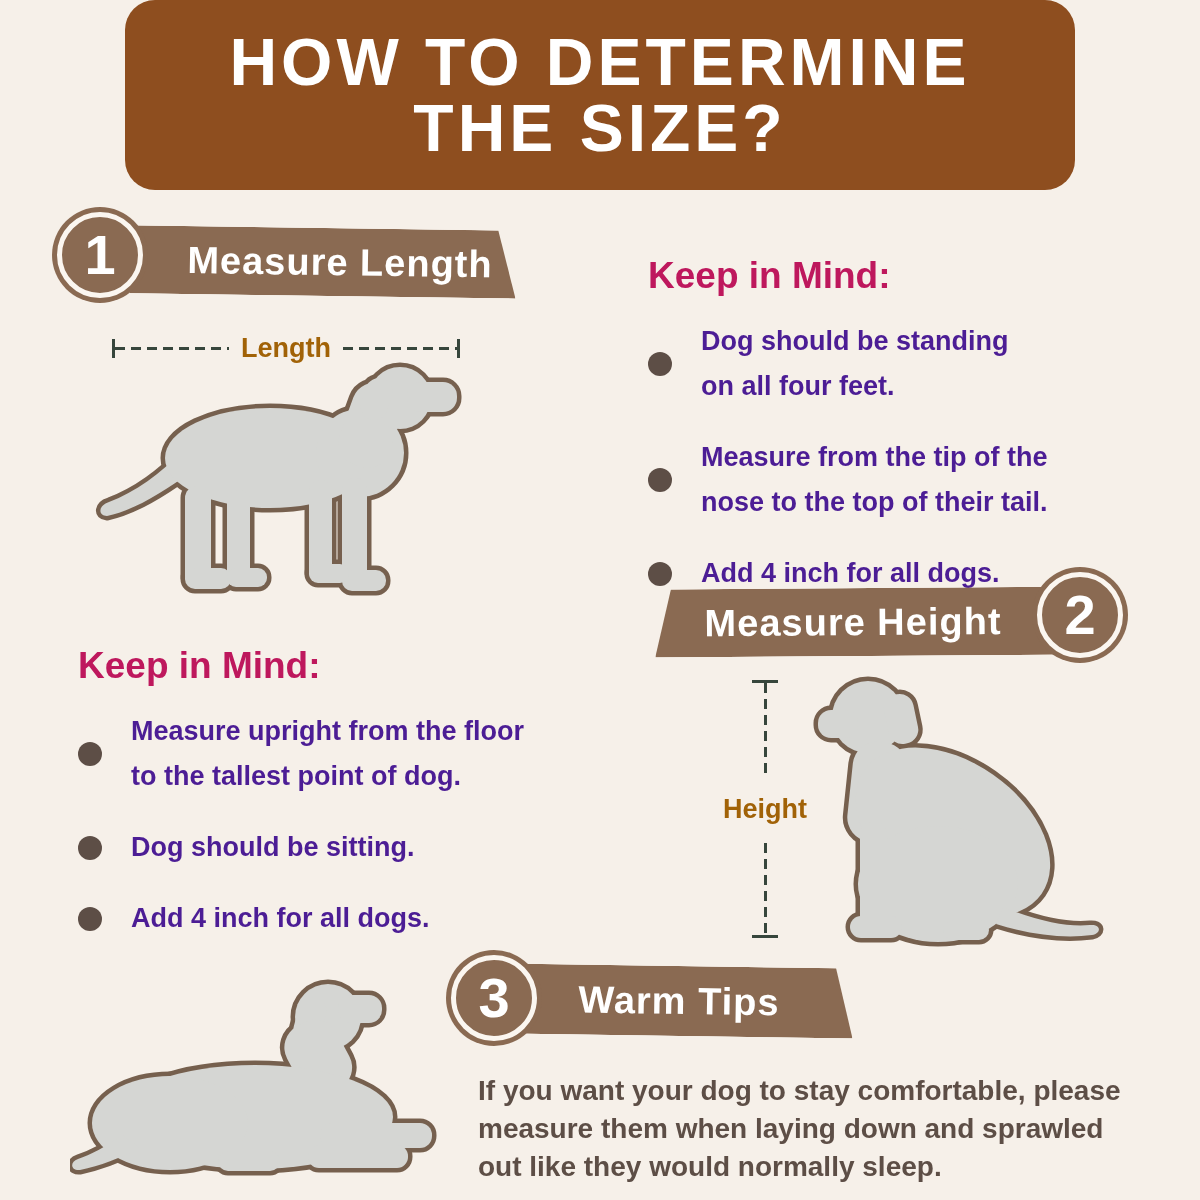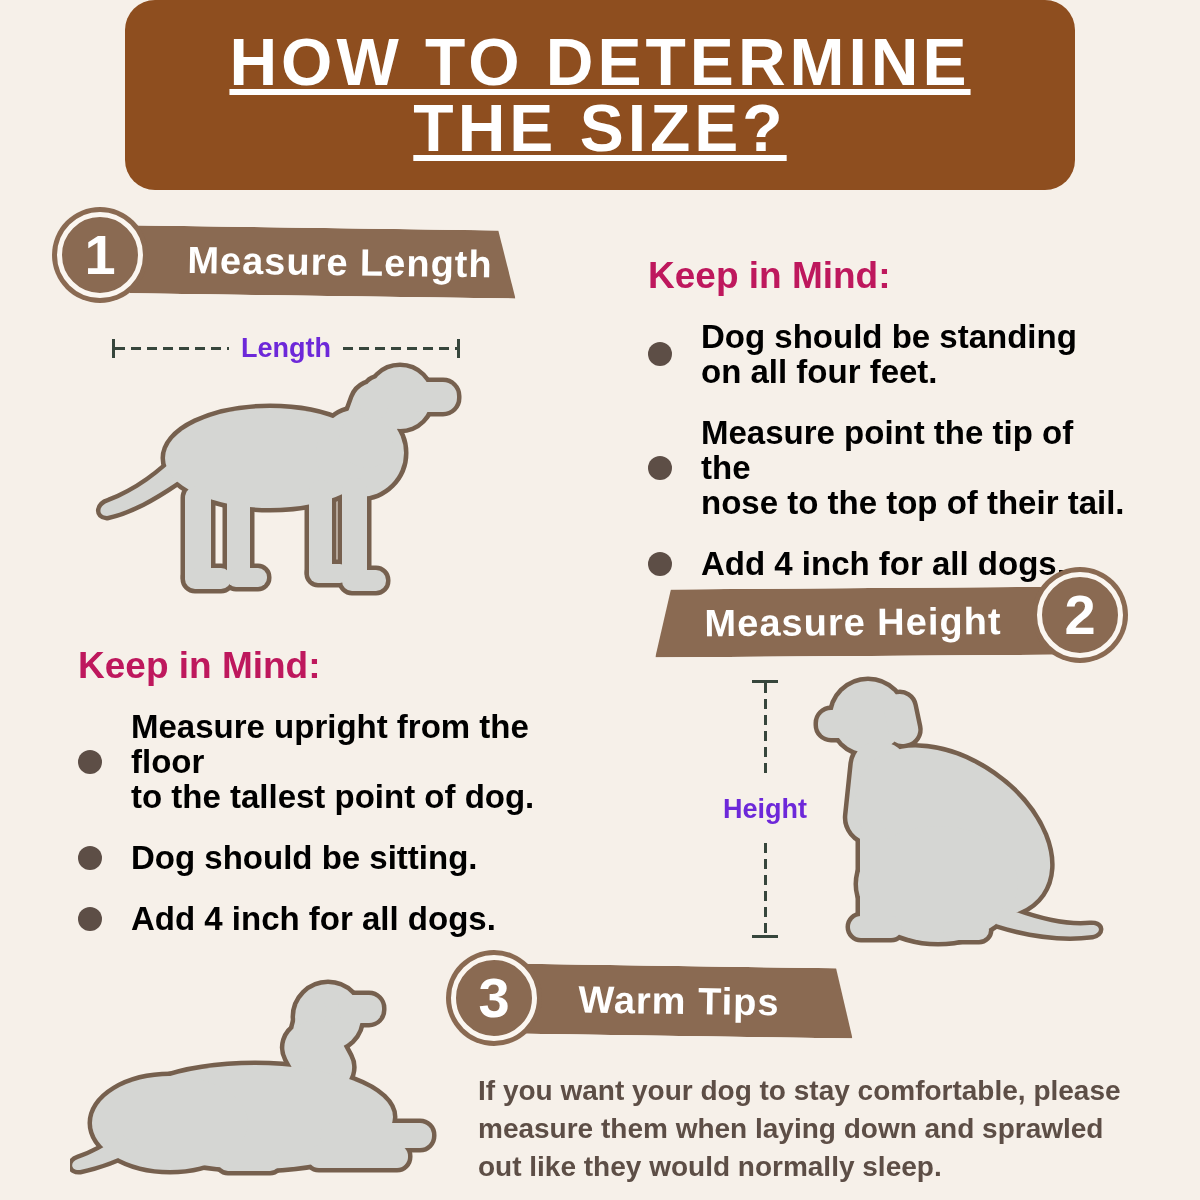--- a/index.html
+++ b/index.html
@@ -14,21 +14,20 @@
   
   .header{
     left:125px;top:0;width:950px;height:190px;
     background:#8e4e1f;border-radius:30px;
     display:flex;align-items:center;justify-content:center;
   }
   .header h1{
     margin:14px;color:#ffffff;text-align:center;
     font-size:66px;line-height:66px;font-weight:900;letter-spacing:4px;
     white-space:pre-line;
-    text-decoration:underline;
   }
 
   
   .badge{
     width:76px;height:76px;border-radius:50%;
     background:#8a6a52;border:5px solid #fbf6f0;
     box-shadow:0 0 0 5px #8a6a52;
     display:flex;align-items:center;justify-content:center;
     z-index:3;
   }
@@ -45,40 +44,40 @@
   .banner1{left:130px;top:228px;width:386px;height:68px;
     clip-path:polygon(0 0,95.3% 0,100% 100%,0 100%);transform:rotate(0.8deg);}
   .banner1 span{padding-left:34px;}
   .banner2{left:655px;top:588px;width:436px;height:68px;
     clip-path:polygon(3.7% 0,100% 0,100% 100%,0 100%);transform:rotate(-0.4deg);}
   .banner2 span{padding-right:40px;}
   .banner3{left:505px;top:966px;width:348px;height:70px;
     clip-path:polygon(0 0,95% 0,100% 100%,0 100%);transform:rotate(0.8deg);}
 
   
-  .measure-label{color:#6d28d9;font-weight:bold;font-size:27px;white-space:nowrap;}
+  .measure-label{color:#a16207;font-weight:bold;font-size:27px;white-space:nowrap;}
   .hline{left:112px;top:336px;width:348px;height:24px;display:flex;align-items:center;}
   .hline .cap{width:3px;height:19px;background:#37463c;flex:0 0 auto;}
   .hline .dash{flex:1 1 auto;height:3px;
     background:repeating-linear-gradient(90deg,#37463c 0 10px,transparent 10px 16px);}
   .hline .measure-label{margin:0 12px;}
 
   .vline{left:719px;top:680px;width:92px;height:258px;
     display:flex;flex-direction:column;align-items:center;}
   .vline .cap{height:3px;width:26px;background:#37463c;flex:0 0 auto;}
   .vline .dash{flex:1 1 auto;width:3px;
     background:repeating-linear-gradient(180deg,#37463c 0 10px,transparent 10px 16px);}
   .vline .measure-label{margin:18px 0;}
 
   
   .kim-heading{margin:0 0 22px 0;font-size:37px;font-weight:bold;color:#be185d;}
   .kim-item{display:grid;grid-template-columns:24px 1fr;column-gap:29px;
     align-items:center;margin-bottom:26px;}
   .dot{width:24px;height:24px;border-radius:50%;background:#5d4e46;}
-  .kim-text{font-size:33px;font-weight:bold;line-height:35px;color:#000000;
+  .kim-text{font-size:27px;font-weight:bold;line-height:45px;color:#4c1d95;
     white-space:pre-line;}
   .kim-right{left:648px;top:255px;width:480px;}
   .kim-left{left:78px;top:645px;width:520px;}
 
   
   .tips-text{left:478px;top:1072px;width:724px;font-size:28px;font-weight:bold;
     line-height:38px;color:#5d4e46;white-space:pre-line;}
 
   
   .dog-outline{stroke:#76604e;stroke-width:9;fill:#76604e;
@@ -139,21 +138,21 @@
 
   <div class="abs kim-right">
     <h2 class="kim-heading">Keep in Mind:</h2>
     <div class="kim-item">
       <div class="dot"></div>
       <div class="kim-text">Dog should be standing
 on all four feet.</div>
     </div>
     <div class="kim-item">
       <div class="dot"></div>
-      <div class="kim-text">Measure point the tip of the
+      <div class="kim-text">Measure from the tip of the
 nose to the top of their tail.</div>
     </div>
     <div class="kim-item">
       <div class="dot"></div>
       <div class="kim-text">Add 4 inch for all dogs.</div>
     </div>
   </div>
 
   <div class="abs banner banner2">
     <span>Measure Height</span>

